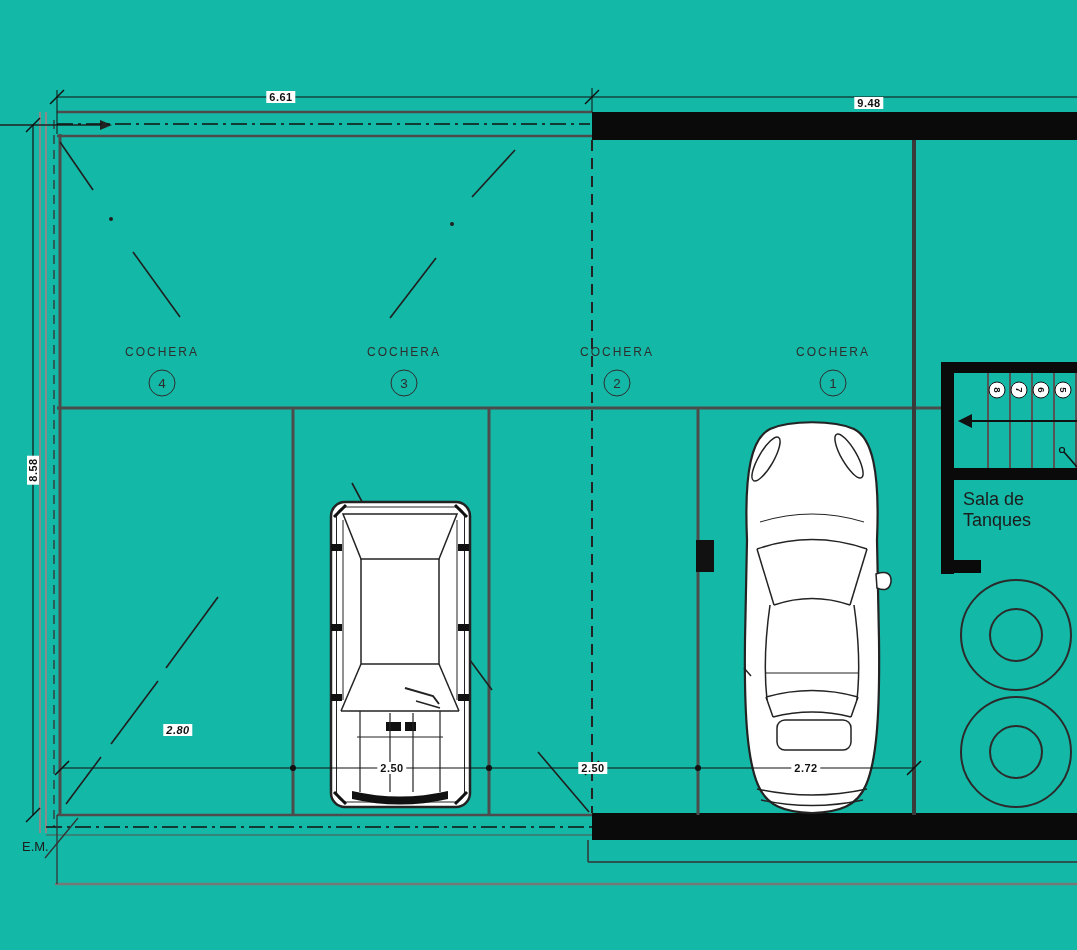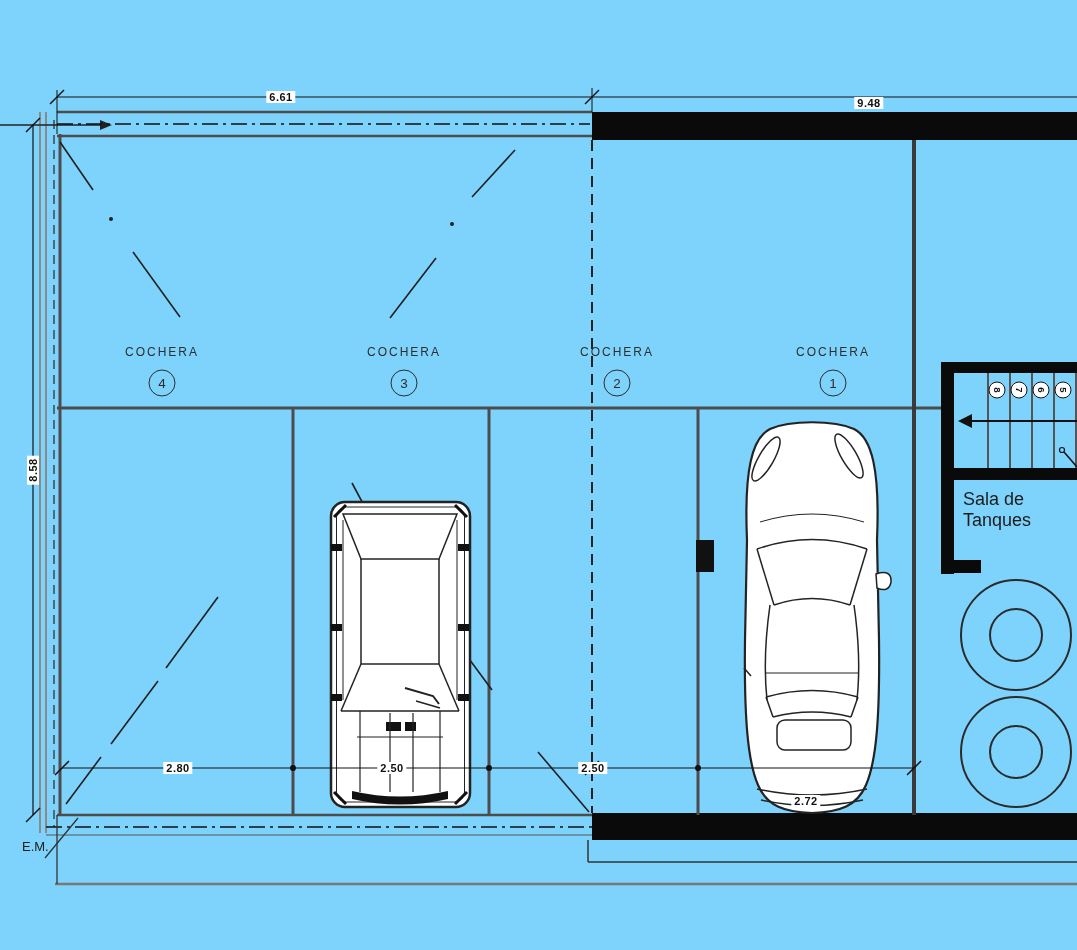--- a/index.html
+++ b/index.html
@@ -1,17 +1,17 @@
 <!DOCTYPE html>
 <html><head>
 <meta charset="utf-8">
 <style>
   html,body{margin:0;padding:0;background:#e8e8e8;}
   #plan{
-    position:relative;width:1077px;height:950px;background:#7dd3fc;
+    position:relative;width:1077px;height:950px;background:#14b8a6;
     overflow:hidden;font-family:"Liberation Sans",sans-serif;
   }
   #plan svg{position:absolute;left:0;top:0;}
   .txt{position:absolute;z-index:5;color:#1c1c1c;white-space:nowrap;}
   .center{transform:translate(-50%,-50%);}
   .dim{
     font-size:11px;font-weight:bold;letter-spacing:.5px;color:#101010;
     background:#ffffff;padding:0 3px;line-height:12px;
   }
   .dim.rot{transform:translate(-50%,-50%) rotate(-90deg);}
@@ -202,24 +202,24 @@
       <circle cx="698" cy="768" r="3" stroke="none"></circle>
       <line x1="907" y1="775" x2="921" y2="761" stroke-width="1.5"></line>
     </g>
   </svg>
 
   <span class="txt dim center" style="left:281px;top:97px;">6.61</span>
   <span class="txt dim center" style="left:869px;top:103px;">9.48</span>
 
   <span class="txt dim rot" style="left:33px;top:470px;">8.58</span>
 
-  <span class="txt dim center" style="left:178px;top:768px;">2.80</span>
+  <span class="txt dim center" style="left:178px;top:730px;font-style:italic;">2.80</span>
   <span class="txt dim center" style="left:392px;top:768px;">2.50</span>
   <span class="txt dim center" style="left:593px;top:768px;">2.50</span>
-  <span class="txt dim center" style="left:806px;top:768px;margin-top:33px;">2.72</span>
+  <span class="txt dim center" style="left:806px;top:768px;">2.72</span>
 
   <span class="txt spot-name center" style="left:162px;top:352px;">COCHERA</span>
   <div class="txt spot-circle center" style="left:162px;top:383px;">
       <span>4</span>
     </div>
 
   <span class="txt spot-name center" style="left:404px;top:352px;">COCHERA</span>
   <div class="txt spot-circle center" style="left:404px;top:383px;">
       <span>3</span>
     </div>

